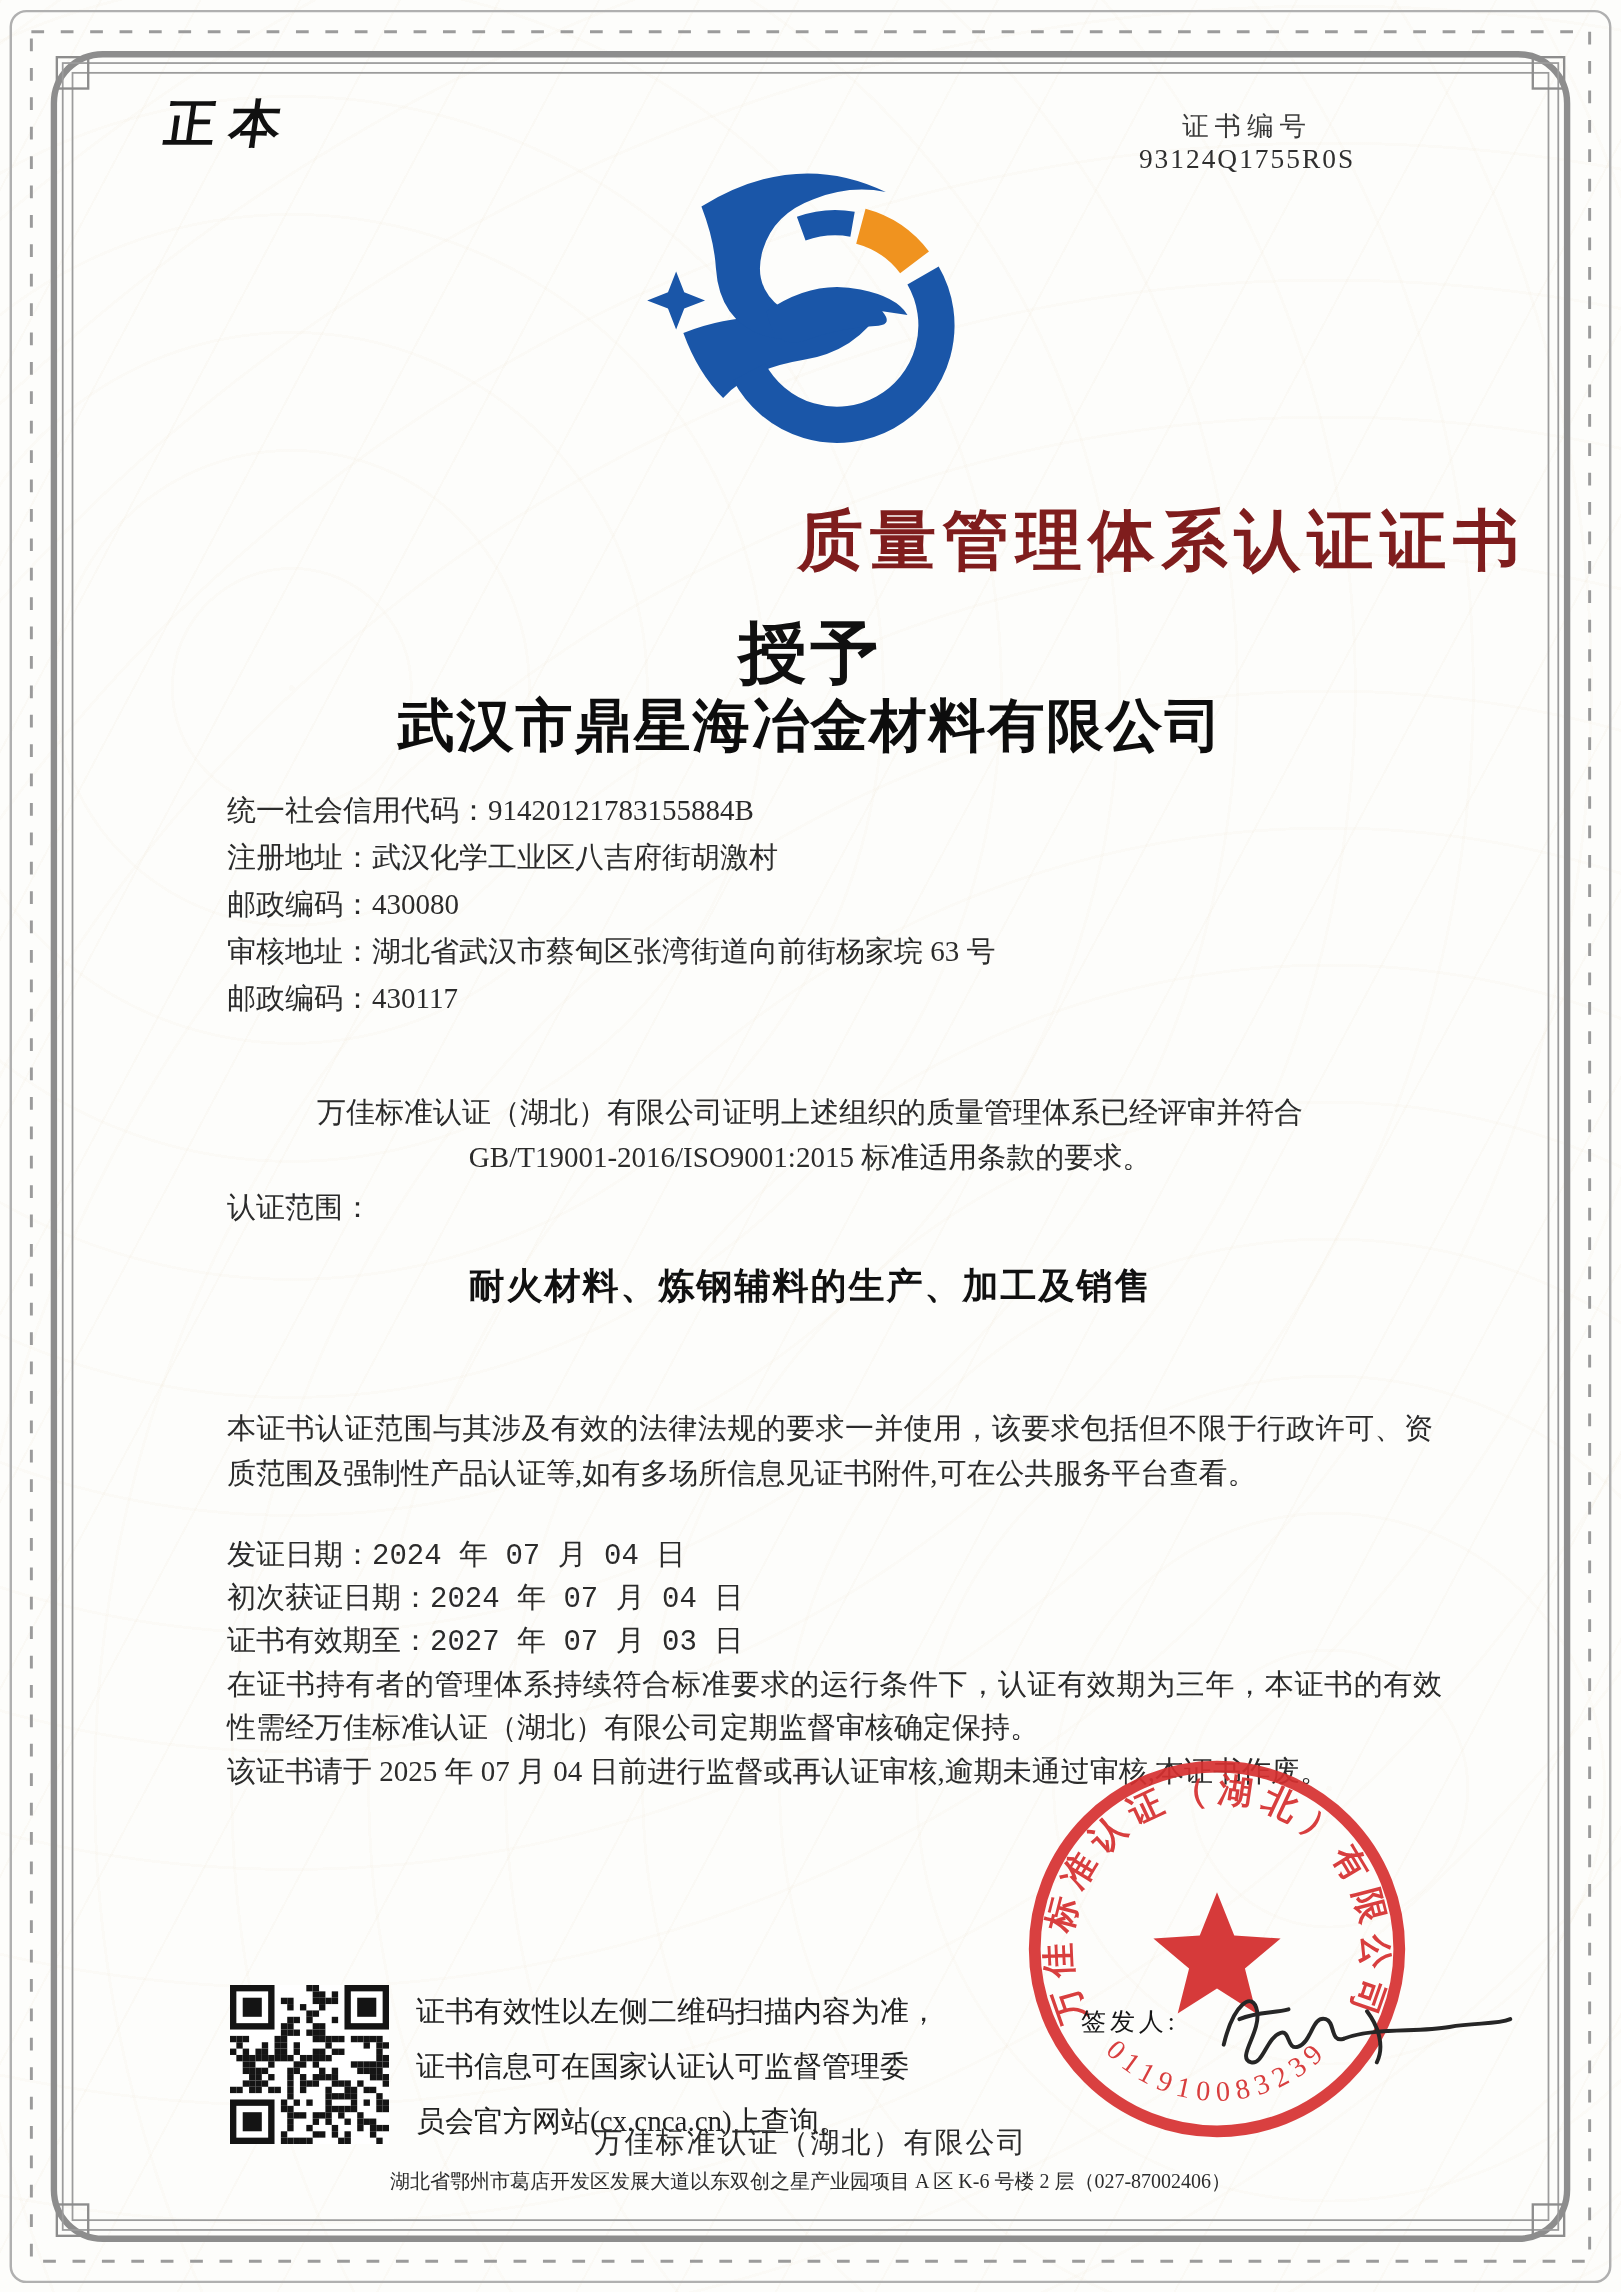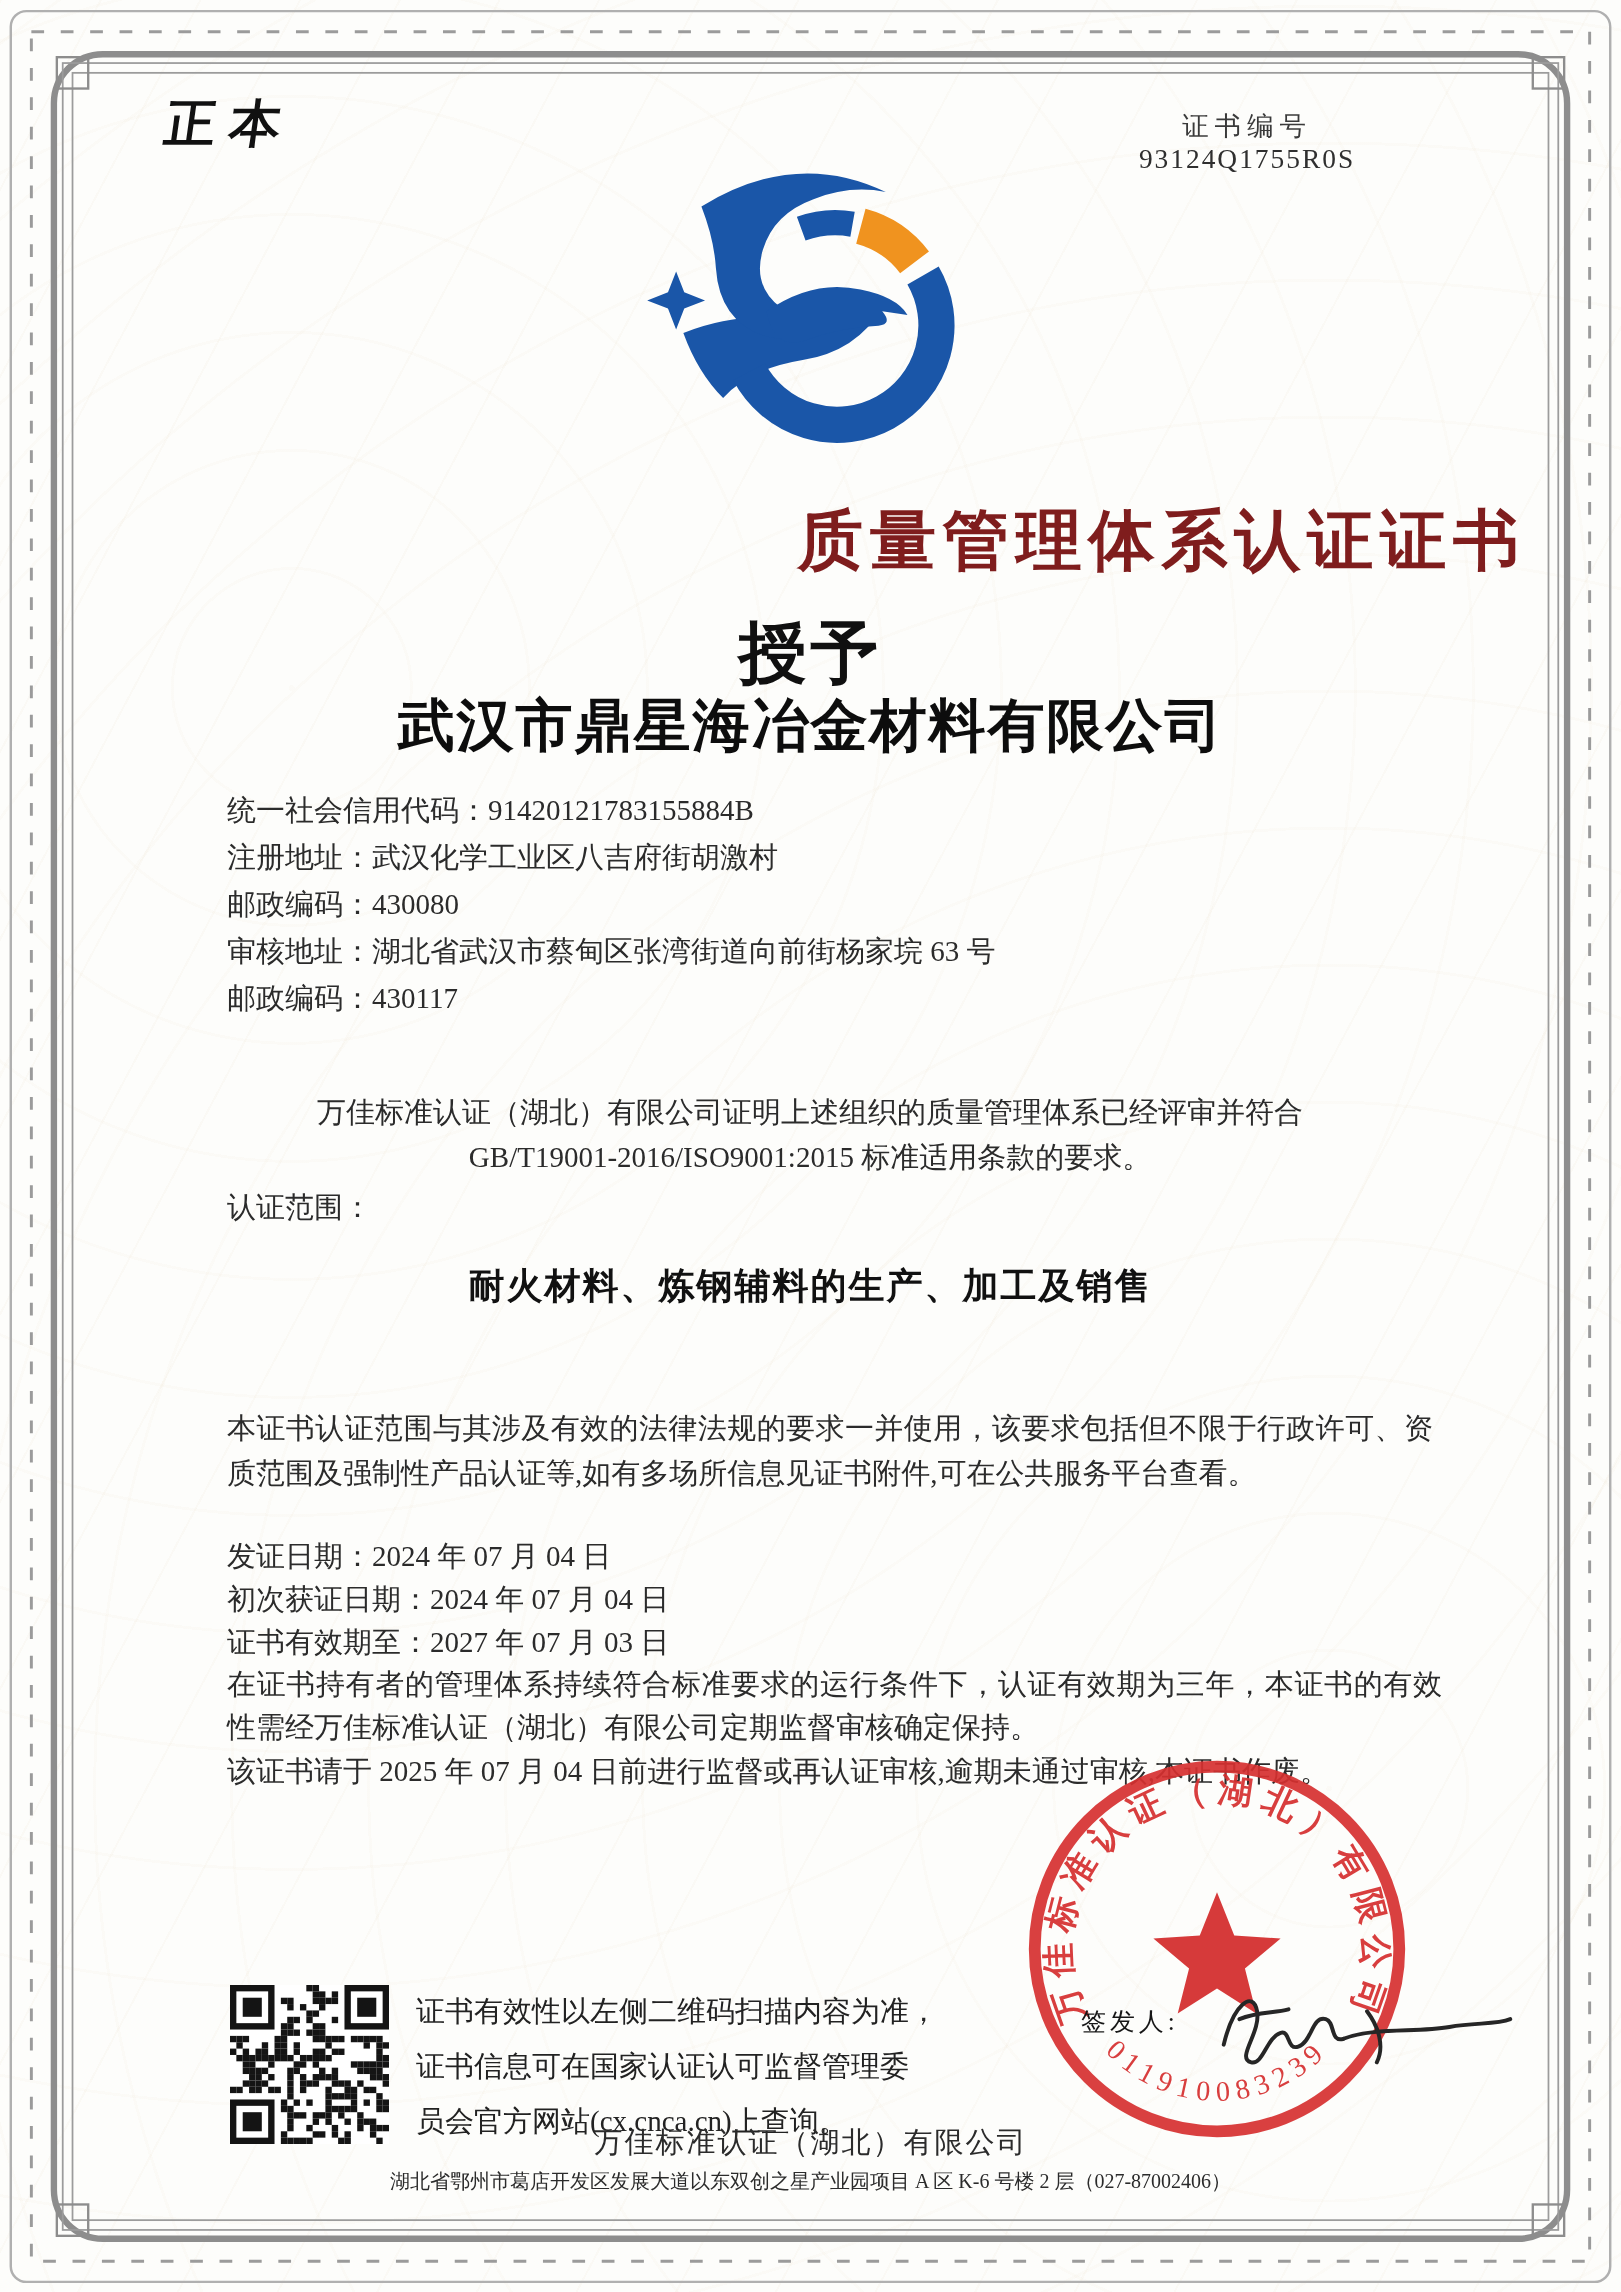--- a/index.html
+++ b/index.html
@@ -25,21 +25,21 @@
   .certno-value{left:1059px;top:144px;width:376px;text-align:center;font-size:27.4px;color:#2f2f2f;letter-spacing:2px;}
   .logo{left:632px;top:145px;}
   .cert-title{left:95px;top:496px;width:1431px;text-align:right;font-size:66px;font-weight:700;color:#7f1d1d;letter-spacing:6.9px;}
   .award-to{left:95px;top:608px;width:1431px;text-align:center;font-size:68px;font-weight:700;color:#101010;letter-spacing:3.9px;}
   .company{left:95px;top:688px;width:1431px;text-align:center;font-size:57px;font-weight:700;color:#0d0d0d;letter-spacing:2px;}
   .info-block{left:227px;top:787px;width:1196px;font-size:29px;line-height:47px;color:#2b2b2b;}
   .statement{left:227px;top:1090px;width:1166px;text-align:center;font-size:29px;line-height:45px;color:#2b2b2b;}
   .scope-label{left:227px;top:1188px;font-size:29px;color:#2b2b2b;}
   .scope-value{left:95px;top:1262px;width:1431px;text-align:center;font-size:36px;font-weight:700;color:#111;letter-spacing:2px;}
   .legal{left:227px;top:1406px;width:1206px;font-size:29px;line-height:45px;text-align:justify;color:#2b2b2b;}
-  .dates{left:227px;top:1535px;width:1215px;font-size:29px;line-height:43px;color:#2b2b2b;}
+  .dates{left:227px;top:1535px;width:1215px;font-size:29px;line-height:43px;color:#2b2b2b;font-family:Liberation Mono, monospace;}
   .validity{left:227px;top:1663px;width:1215px;font-size:29px;line-height:43px;text-align:justify;color:#2b2b2b;}
   .surveillance{left:227px;top:1750px;width:1235px;font-size:29px;line-height:43px;color:#2b2b2b;}
   .seal{left:1021px;top:1753px;z-index:2;}
   .issuer-label{left:1081px;top:2005px;font-size:25px;color:#161616;z-index:3;letter-spacing:3.9px;}
   .signature{left:1210px;top:1968px;z-index:4;}
   .qr{left:230px;top:1985px;width:159px;height:159px;z-index:2;}
   .qr-caption{left:416px;top:1984px;width:549px;font-size:29px;line-height:55px;color:#222;}
   .footer-company{left:95px;top:2123px;width:1431px;text-align:center;font-size:29px;color:#2b2b2b;letter-spacing:2px;}
   .footer-address{left:95px;top:2168px;width:1431px;text-align:center;font-size:20px;color:#2b2b2b;}
   .frame{left:0;top:0;z-index:1;pointer-events:none;}

